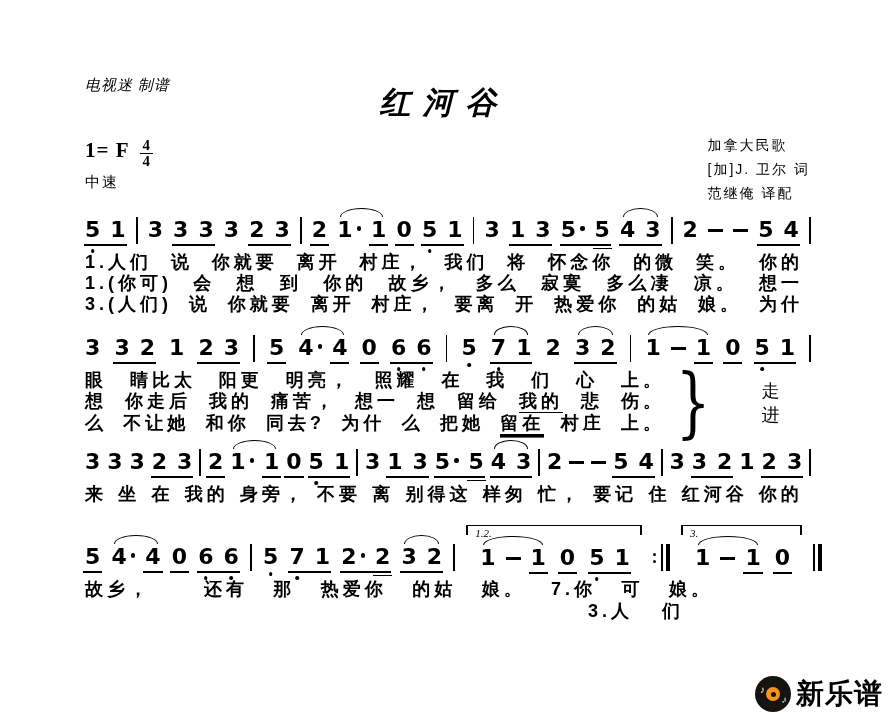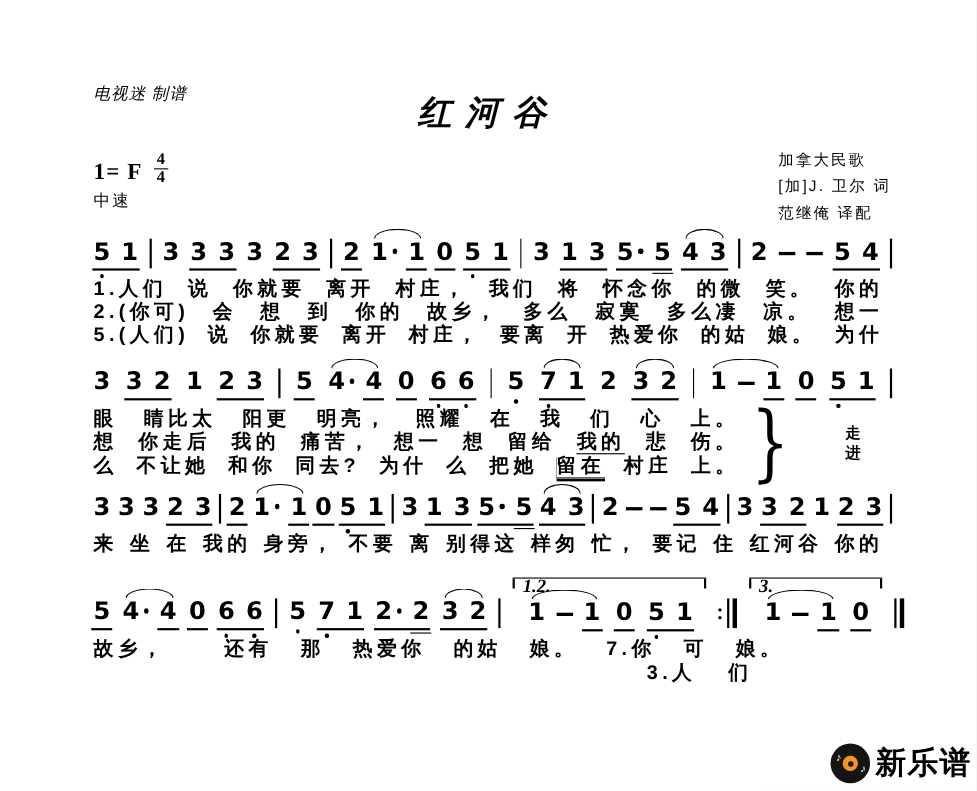--- a/index.html
+++ b/index.html
@@ -4,21 +4,21 @@
 <style>
   html,body{margin:0;padding:0;background:#e8e8e8;}
   .page{width:888px;height:719px;position:relative;background:#ffffff;color:#000;
         font-family:"Liberation Sans",sans-serif;overflow:hidden;margin:0 auto;}
   
   .maker{position:absolute;left:85px;top:76px;font-family:"Liberation Serif",serif;
          font-style:italic;font-size:15px;letter-spacing:1px;}
   .title{position:absolute;left:0;right:0;top:82px;text-align:center;
          font-family:"DejaVu Serif",serif;font-weight:700;font-style:italic;
          font-size:31px;letter-spacing:12px;}
-  .keyrow{position:absolute;left:85px;top:138px;display:flex;align-items:flex-end;gap:10px;}
+  .keyrow{position:absolute;left:85px;top:138px;display:flex;align-items:flex-start;gap:10px;}
   .key{font-family:"Liberation Serif",serif;font-weight:700;font-size:21px;letter-spacing:1px;}
   .frac{display:flex;flex-direction:column;align-items:center;font-family:"Liberation Serif",serif;
         font-weight:700;font-size:15px;line-height:15px;}
   .frac .ftop{border-bottom:1.8px solid #000;padding:0 3px;}
   .frac .fbot{padding:0 3px;}
   .tempo{position:absolute;left:85px;top:173px;font-size:15px;letter-spacing:2px;}
   .credits{position:absolute;right:78px;top:133px;text-align:left;font-size:14px;
            line-height:24px;letter-spacing:2px;}
   
   .sys{position:absolute;left:85px;width:726px;}
@@ -42,35 +42,35 @@
   .bl{width:1.8px;height:27px;background:#000;margin-top:-1px;}
   .barpair{display:inline-flex;gap:3px;align-items:flex-start;}
   .thick{width:4px;height:27px;background:#000;margin-top:-1px;}
   .rdots{display:flex;flex-direction:column;justify-content:center;gap:4.5px;height:26px;margin-right:2px;}
   .rdots i{width:3.2px;height:3.2px;border-radius:50%;background:#000;}
   .ending{position:relative;display:inline-flex;align-items:flex-start;gap:14px;
           padding:20px 12px 0 14px;margin-top:-20px;border-top:1.7px solid #000;}
   .ending::before,.ending::after{content:'';position:absolute;top:0;width:1.7px;height:9px;background:#000;}
   .ending::before{left:0}.ending::after{right:0}
   .vlabel{position:absolute;top:1px;left:9px;font-family:"Liberation Serif",serif;
-          font-style:italic;font-weight:700;font-size:17px;line-height:12px;}
+          font-style:italic;font-weight:400;font-size:11px;line-height:12px;}
   
   .lyrwrap{display:flex;align-items:stretch;}
   .lstack{display:flex;flex-direction:column;width:718px;justify-content:space-between;}
   .sys-1 .lstack{width:608px;}
   .sys-3 .lstack{width:628px;}
   .lrow{display:flex;justify-content:space-between;align-items:baseline;
         font-size:18px;font-weight:600;line-height:21px;letter-spacing:4px;white-space:nowrap;}
   .chunk{display:inline-block;}
   .spacer{width:2px;}
   .lu1{border-bottom:1.6px solid #000;}
   .lu2{border-bottom:1.6px solid #000;box-shadow:0 2.6px 0 #000;}
   .brace{font-family:"DejaVu Serif",serif;font-size:76px;line-height:62px;font-weight:400;
          transform:scaleX(.72);margin:-2px 0 0 4px;align-self:center;}
-  .zoujin{align-self:center;font-size:14px;font-weight:700;letter-spacing:8px;margin-left:44px;}
+  .zoujin{align-self:center;font-size:18px;font-weight:400;letter-spacing:8px;margin-left:44px;}
   .xrow{display:flex;gap:29px;margin-left:503px;font-size:18px;font-weight:600;line-height:22px;letter-spacing:4px;}
   
   .logo{position:absolute;right:5px;bottom:6px;display:flex;align-items:center;gap:5px;}
   .disc{width:36px;height:36px;border-radius:50%;background:#161310;position:relative;}
   .disc .ctr{position:absolute;inset:11px;border-radius:50%;background:#F7941D;}
   .disc .hole{position:absolute;inset:15.5px;border-radius:50%;background:#161310;}
   .disc .nm{position:absolute;color:#fff;font-size:10px;line-height:10px;}
   .nm1{left:5px;top:9px;} .nm2{right:4px;bottom:7px;transform:rotate(14deg);}
   .brand{font-size:28px;font-weight:800;letter-spacing:1px;font-family:"Liberation Sans",sans-serif;text-align:center;}
 </style>
@@ -208,34 +208,34 @@
               <span class="chunk">离开</span>
               <span class="chunk">村庄，</span>
               <span class="chunk">我们</span>
               <span class="chunk">将</span>
               <span class="chunk">怀念你</span>
               <span class="chunk">的微</span>
               <span class="chunk">笑。</span>
               <span class="chunk">你的</span>
             </div>
             <div class="lrow">
-              <span class="chunk">2.(你可)</span>
+              <span class="chunk">1.(你可)</span>
               <span class="chunk">会</span>
               <span class="chunk">想</span>
               <span class="chunk">到</span>
               <span class="chunk">你的</span>
               <span class="chunk">故乡，</span>
               <span class="chunk">多么</span>
               <span class="chunk">寂寞</span>
               <span class="chunk">多么凄</span>
               <span class="chunk">凉。</span>
               <span class="chunk">想一</span>
             </div>
             <div class="lrow">
-              <span class="chunk">5.(人们)</span>
+              <span class="chunk">3.(人们)</span>
               <span class="chunk">说</span>
               <span class="chunk">你就要</span>
               <span class="chunk">离开</span>
               <span class="chunk">村庄，</span>
               <span class="chunk">要离</span>
               <span class="chunk">开</span>
               <span class="chunk">热爱你</span>
               <span class="chunk">的姑</span>
               <span class="chunk">娘。</span>
               <span class="chunk">为什</span>

